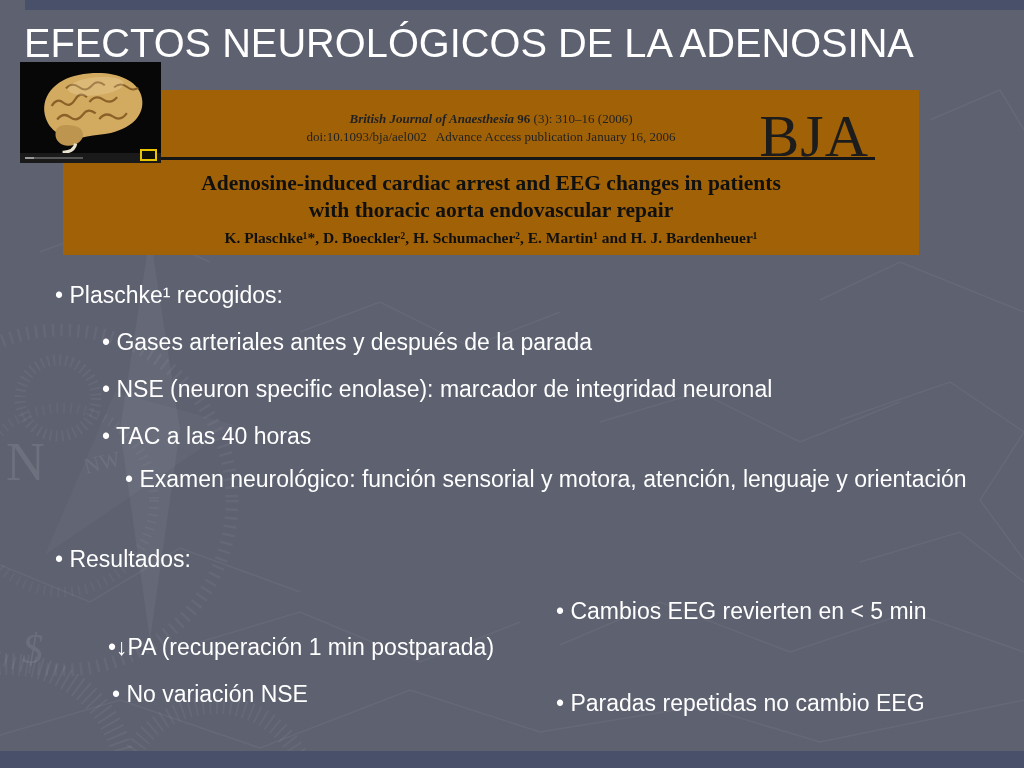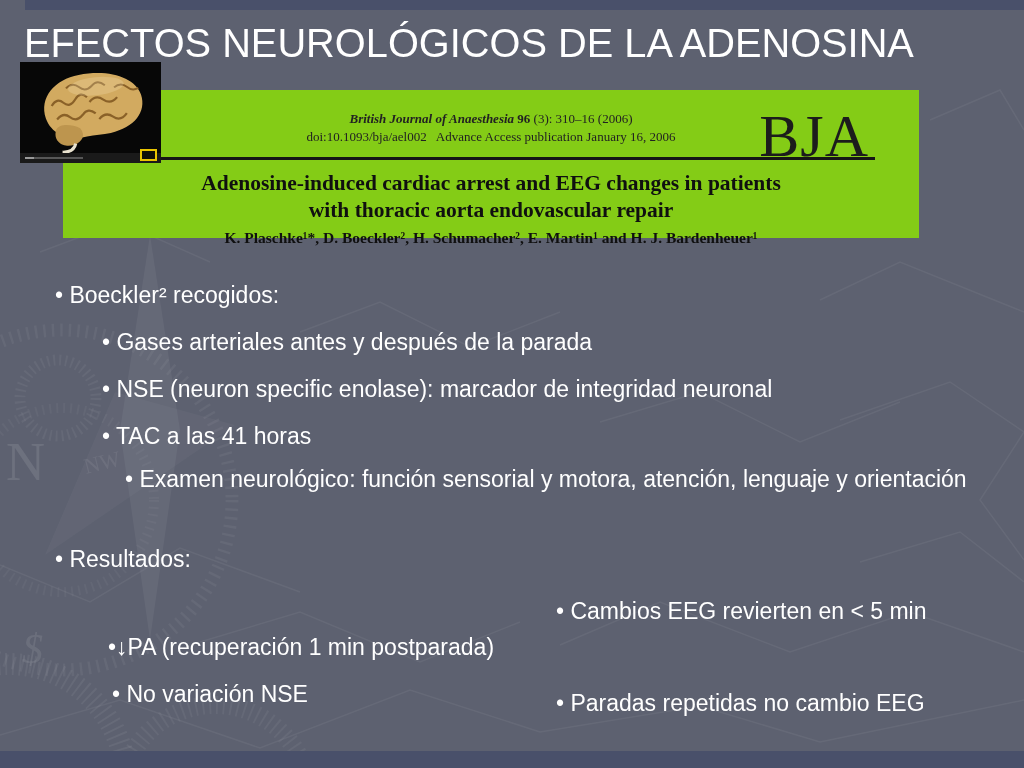--- a/index.html
+++ b/index.html
@@ -6,21 +6,21 @@
   body{width:1024px;height:768px;overflow:hidden;background:#44485a;}
   .slide{position:relative;width:1024px;height:768px;background:#5d6170;overflow:hidden;
          font-family:"Liberation Sans",sans-serif;}
   .wm{position:absolute;left:0;top:0;z-index:0;}
   .topbar{position:absolute;left:25px;right:0;top:0;height:10px;background:#49506a;z-index:2;}
   .bottombar{position:absolute;left:0;right:0;bottom:0;height:17px;background:#49506a;z-index:2;}
   .title{position:absolute;left:24px;top:20px;z-index:3;color:#ffffff;
          font-size:41px;font-weight:400;letter-spacing:0px;white-space:nowrap;
          transform:scaleX(.97);transform-origin:left top;}
   
-  .paper{position:absolute;left:63px;top:90px;width:856px;height:148px;background:#84cc16;z-index:3;}
+  .paper{position:absolute;left:63px;top:90px;width:856px;height:165px;background:#a16207;z-index:3;}
   .jline{position:absolute;top:21px;left:0;width:100%;text-align:center;
          font-family:"Liberation Serif",serif;font-size:13px;color:#222;}
   .jline .it{font-style:italic;font-weight:bold;}
   .jline .vol{font-weight:bold;}
   .doiline{position:absolute;top:39px;left:0;width:100%;text-align:center;white-space:pre;
          font-family:"Liberation Serif",serif;font-size:13px;color:#222;}
   .bja{position:absolute;top:12px;right:50px;font-family:"Liberation Serif",serif;
        font-size:60px;color:#1c1c1c;letter-spacing:1px;}
   .rule{position:absolute;top:67px;left:22px;width:790px;height:3px;background:#161616;}
   .atitle{position:absolute;top:80px;left:20px;width:816px;text-align:center;
@@ -108,24 +108,24 @@
       </g>
     </svg>
     <div class="vctrl">
       <div class="vtrack">
         <div class="vplayed"></div>
       </div>
       <div class="natgeo"></div>
     </div>
   </div>
 
-  <div class="bullet" style="left:55px;top:280px;">• Boeckler² recogidos:</div>
+  <div class="bullet" style="left:55px;top:280px;">• Plaschke¹ recogidos:</div>
   <div class="bullet" style="left:102px;top:327px;">• Gases arteriales antes y después de la parada</div>
   <div class="bullet" style="left:102px;top:374px;">• NSE (neuron specific enolase): marcador de integridad neuronal</div>
-  <div class="bullet" style="left:102px;top:421px;">• TAC a las 41 horas</div>
+  <div class="bullet" style="left:102px;top:421px;">• TAC a las 40 horas</div>
   <div class="bullet wrap" style="left:102px;top:464px;margin-left:23px;">• Examen neurológico: función sensorial y motora, atención, lenguaje y orientación</div>
   <div class="bullet" style="left:55px;top:544px;">• Resultados:</div>
   <div class="bullet" style="left:100px;top:632px;margin-left:8px;">•↓PA (recuperación 1 min postparada)</div>
   <div class="bullet" style="left:112px;top:679px;">• No variación NSE</div>
 
   <div class="bullet" style="left:556px;top:596px;">• Cambios EEG revierten en &lt; 5 min</div>
   <div class="bullet" style="left:556px;top:688px;">• Paradas repetidas no cambio EEG</div>
 
 </div>
 

